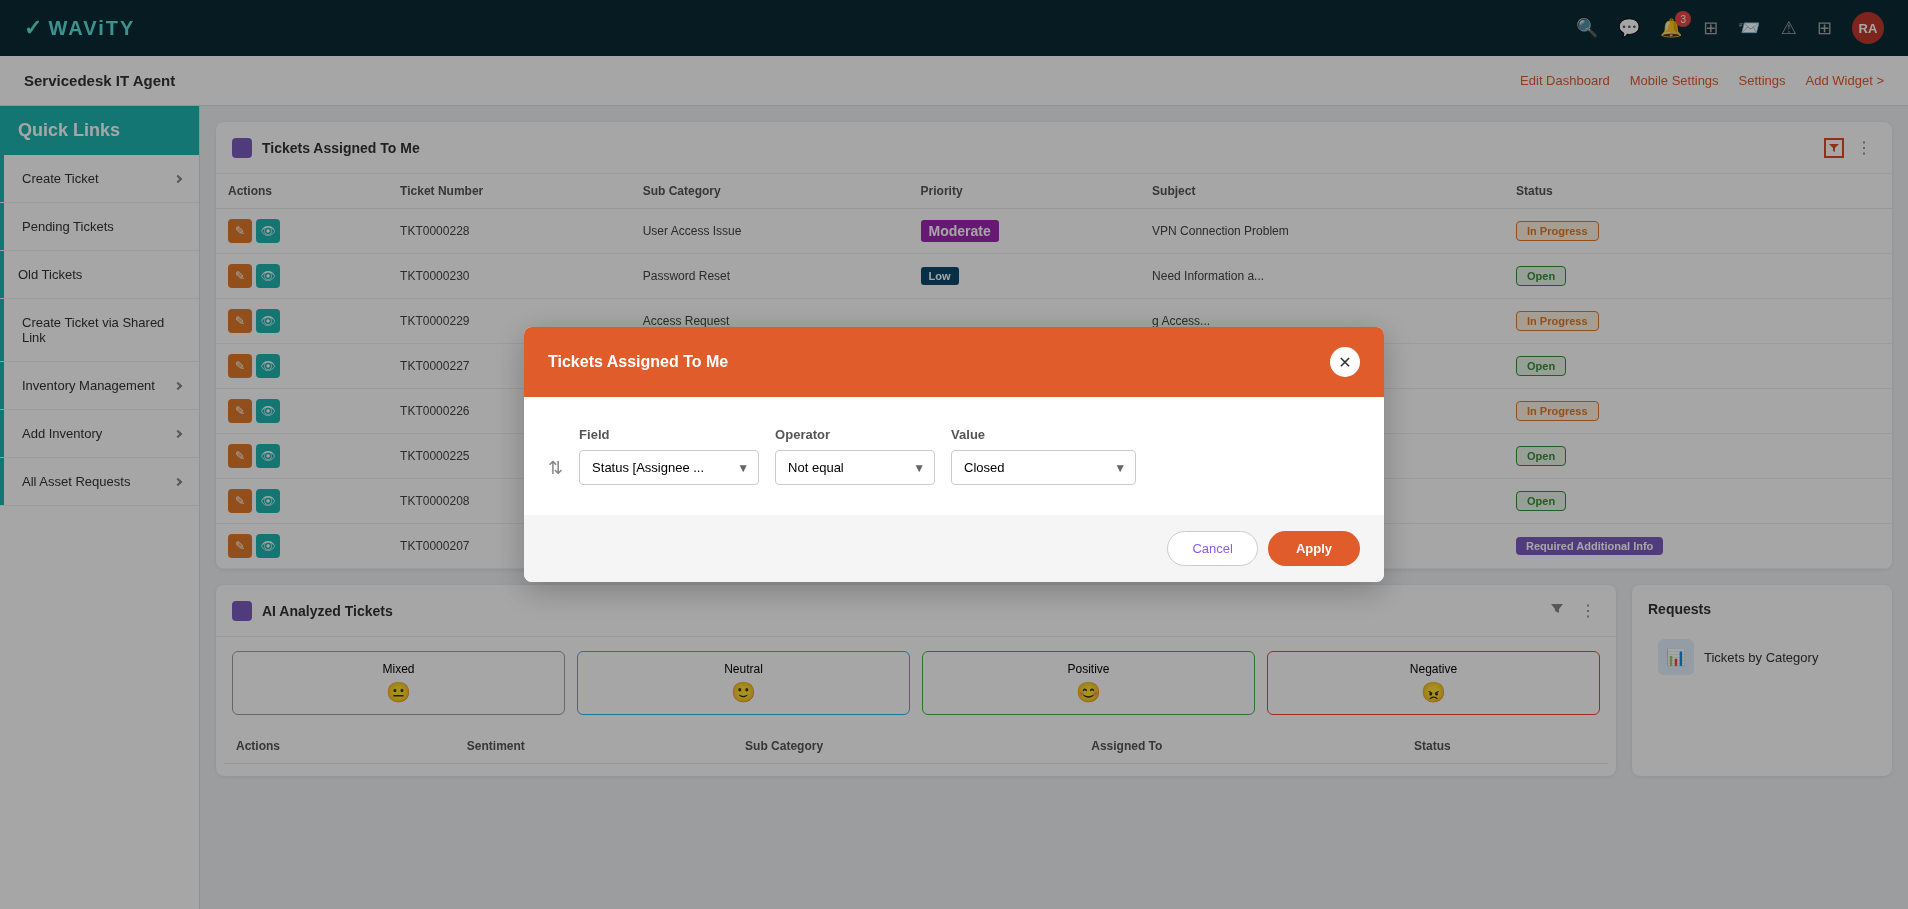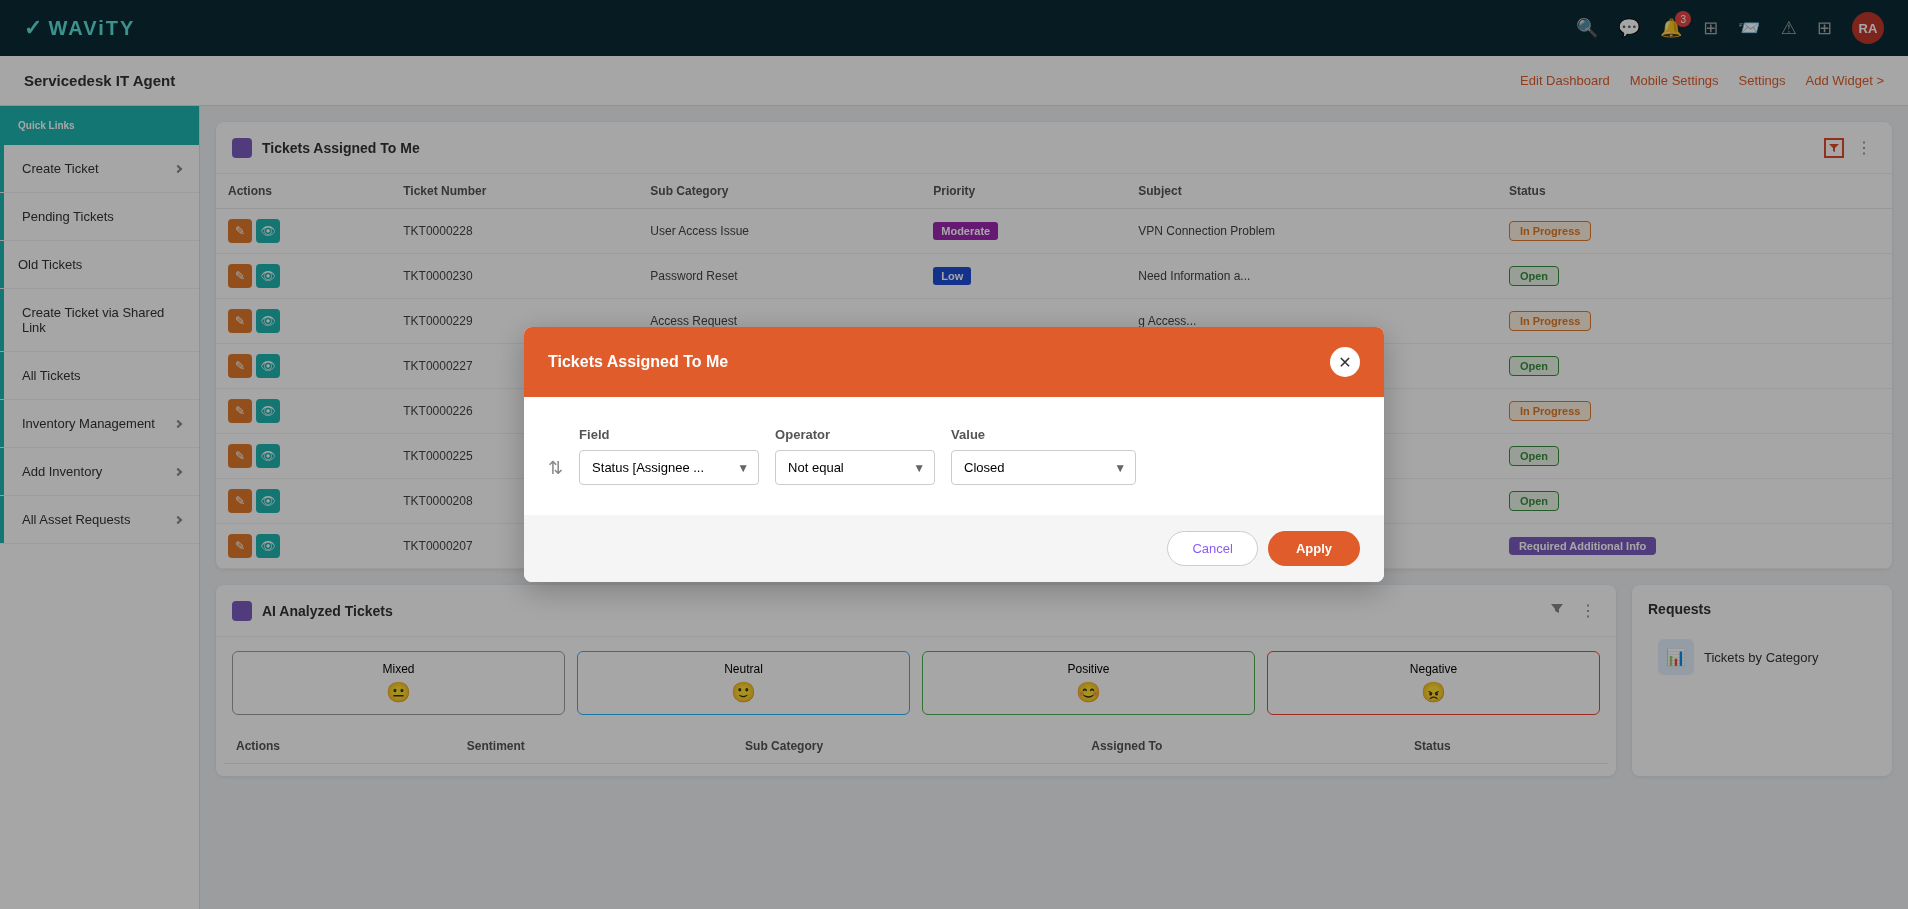--- a/index.html
+++ b/index.html
@@ -140,27 +140,27 @@
     .action-btn-teal { background: #20b6b0; }
 
     
     .badge-status {
       padding: 3px 10px; border-radius: 4px;
       font-size: 11px; font-weight: 600; display: inline-block;
     }
     .badge-inprogress { background: #fff3e0; color: #e07a2a; border: 1px solid #e07a2a; }
     .badge-open { background: #e8f5e9; color: #388e3c; border: 1px solid #388e3c; }
     .badge-reqinfo { background: #7c5cbf; color: white; }
-    .badge-moderate { background: #9c27b0; color: white; padding: 3px 8px; border-radius: 3px; font-size: 11px; }
-    .badge-low { background: #1d4ed8; color: white; padding: 3px 8px; border-radius: 3px; font-size: 11px; }
+    .badge-moderate { background: #9c27b0; color: white; padding: 3px 8px; border-radius: 3px; font-size: 14px; }
+    .badge-low { background: #0c4a6e; color: white; padding: 3px 8px; border-radius: 3px; font-size: 11px; }
     .badge-critical { background: #e53935; color: white; padding: 3px 8px; border-radius: 3px; font-size: 11px; }
     .quick-links-header {
       background: #20b6b0;
       padding: 14px 18px;
-      font-size: 10px;
+      font-size: 18px;
       font-weight: 600;
       color: white;
     }
     .quick-link-arrow {
       width: 6px; height: 6px;
       border-top: 2px solid #888;
       border-right: 2px solid #888;
       transform: rotate(45deg);
     }
 
@@ -362,26 +362,20 @@
       </div>
     </div>
 
     <div class="sidebar-item-wrapper">
       <div style="width:4px;background:#20b6b0;position:absolute;left:0;top:0;bottom:0;"></div>
       <div class="sidebar-item" style="padding-left:22px;">
         <span>Create Ticket via Shared Link</span>
       </div>
     </div>
 
-    <div class="sidebar-item-wrapper">
-      <div style="width:4px;background:#20b6b0;position:absolute;left:0;top:0;bottom:0;"></div>
-      <div class="sidebar-item" style="padding-left:22px;">
-        <span>All Tickets</span>
-      </div>
-    </div>
 
     <div class="sidebar-item-wrapper">
       <div style="width:4px;background:#20b6b0;position:absolute;left:0;top:0;bottom:0;"></div>
       <div class="sidebar-item" style="padding-left:22px;">
         <span>Inventory Management</span>
         <div class="quick-link-arrow"></div>
       </div>
     </div>
 
     <div class="sidebar-item-wrapper">

